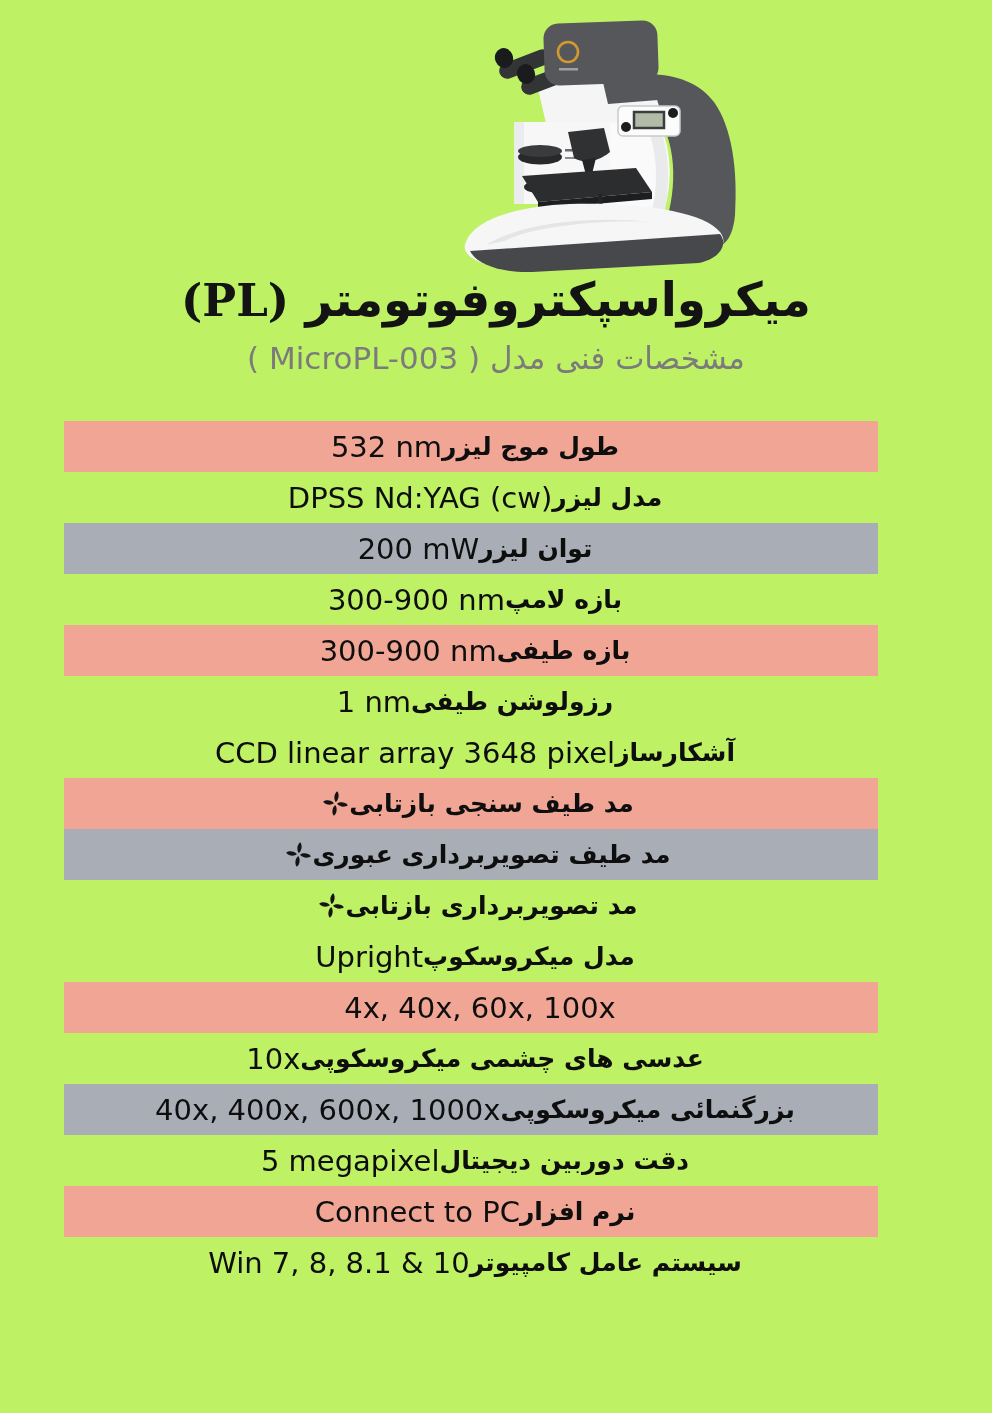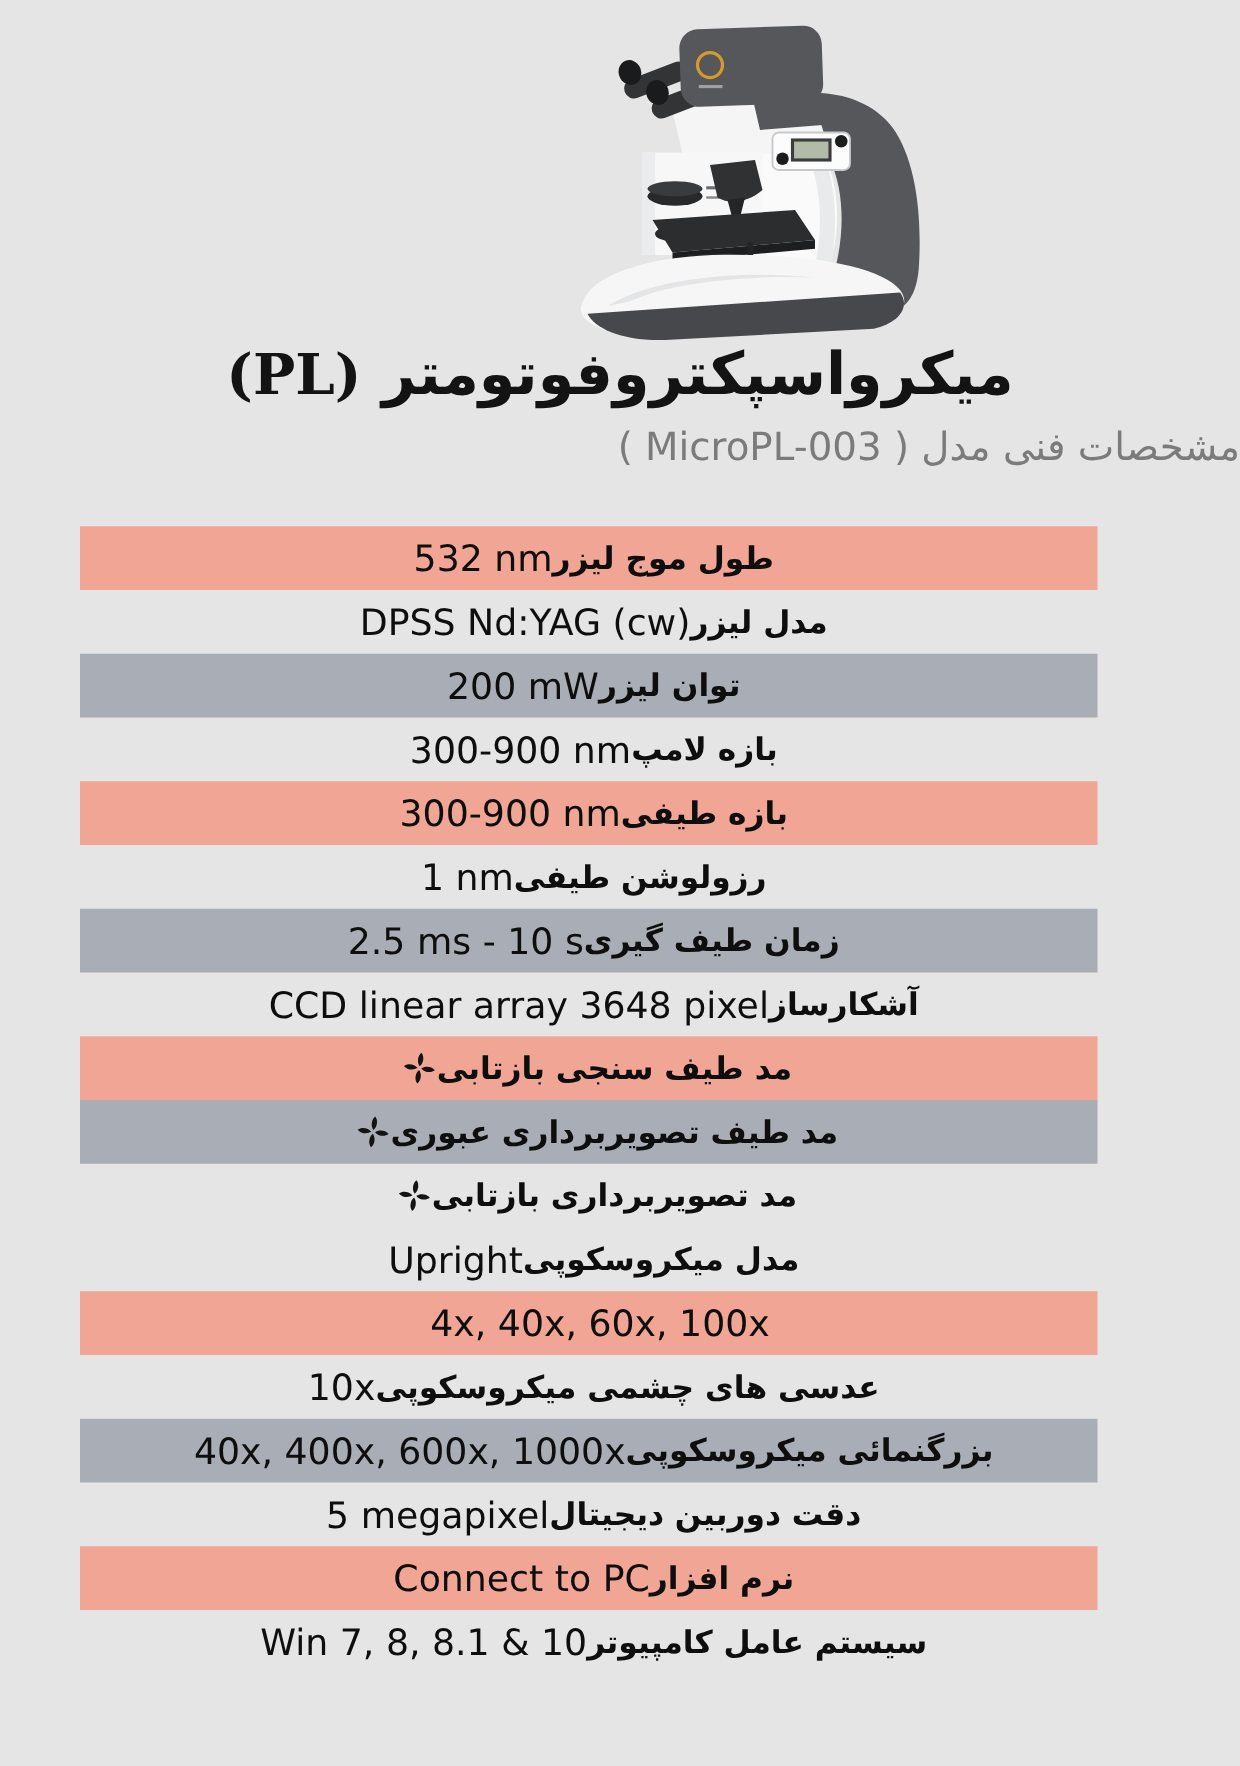--- a/index.html
+++ b/index.html
@@ -1,20 +1,20 @@
 <!DOCTYPE html>
 <html><head>
 <meta charset="utf-8">
 <style>
   html, body { margin: 0; padding: 0; background: #ffffff; }
   .page {
     position: relative;
     width: 992px;
     height: 1413px;
-    background: #e5e5e5;
+    background: #bef264;
     font-family: "DejaVu Sans", "Liberation Sans", sans-serif;
     overflow: hidden;
   }
 
   
   .microscope-wrap {
     position: absolute;
     left: 452px;
     top: 10px;
     width: 312px;
@@ -39,21 +39,21 @@
   .title .latin {
     font-family: "DejaVu Serif", "Liberation Serif", serif;
     font-weight: bold;
     font-size: 45px;
   }
   .subtitle {
     position: absolute;
     top: 340px;
     left: 0;
     width: 100%;
-    text-align: right;
+    text-align: center;
     direction: rtl;
     font-size: 31px;
     color: #7b7b7b;
     margin: 0;
   }
 
   
   .spec-table {
     position: absolute;
     left: 64px;
@@ -182,24 +182,20 @@
     <div class="spec-row salmon">
       <span class="cell-value">300-900 nm</span>
       <span class="cell-label">بازه طیفی</span>
     </div>
 
     <div class="spec-row">
       <span class="cell-value">1 nm</span>
       <span class="cell-label">رزولوشن طیفی</span>
     </div>
 
-    <div class="spec-row gray">
-      <span class="cell-value">2.5 ms - 10 s</span>
-      <span class="cell-label">زمان طیف گیری</span>
-    </div>
 
     <div class="spec-row">
       <span class="cell-value">CCD linear array 3648 pixel</span>
       <span class="cell-label">آشکارساز</span>
     </div>
 
     <div class="spec-row salmon">
       <span class="cell-value icon-cell">
         <svg viewBox="0 0 24 24" width="27" height="27">
           <g fill="#141414" transform="rotate(8 12 12)">
@@ -236,21 +232,21 @@
             <path d="M12,10.6 C9.8,8.4 9.3,3.6 12,0.9 C14.7,3.6 14.2,8.4 12,10.6 Z" transform="rotate(180 12 12)"></path>
             <path d="M12,10.6 C9.8,8.4 9.3,3.6 12,0.9 C14.7,3.6 14.2,8.4 12,10.6 Z" transform="rotate(270 12 12)"></path>
           </g>
         </svg>
       </span>
       <span class="cell-label">مد  تصویربرداری بازتابی</span>
     </div>
 
     <div class="spec-row">
       <span class="cell-value">Upright</span>
-      <span class="cell-label">مدل میکروسکوپی</span>
+      <span class="cell-label">مدل میکروسکوپ</span>
     </div>
 
     <div class="spec-row salmon">
       <span class="cell-value">4x, 40x, 60x, 100x</span>
     </div>
 
     <div class="spec-row">
       <span class="cell-value">10x</span>
       <span class="cell-label">عدسی های چشمی میکروسکوپی</span>
     </div>

